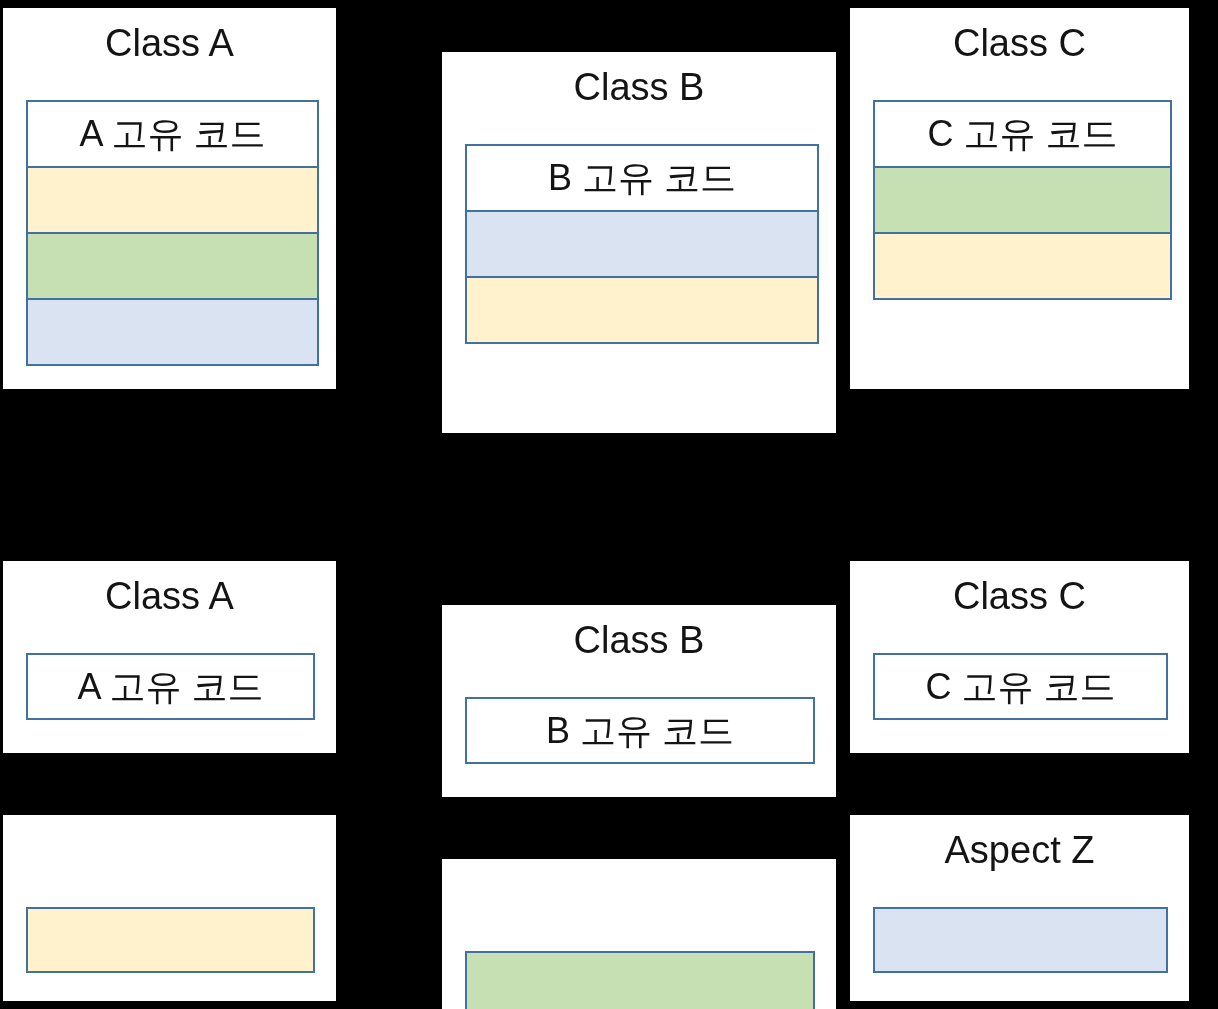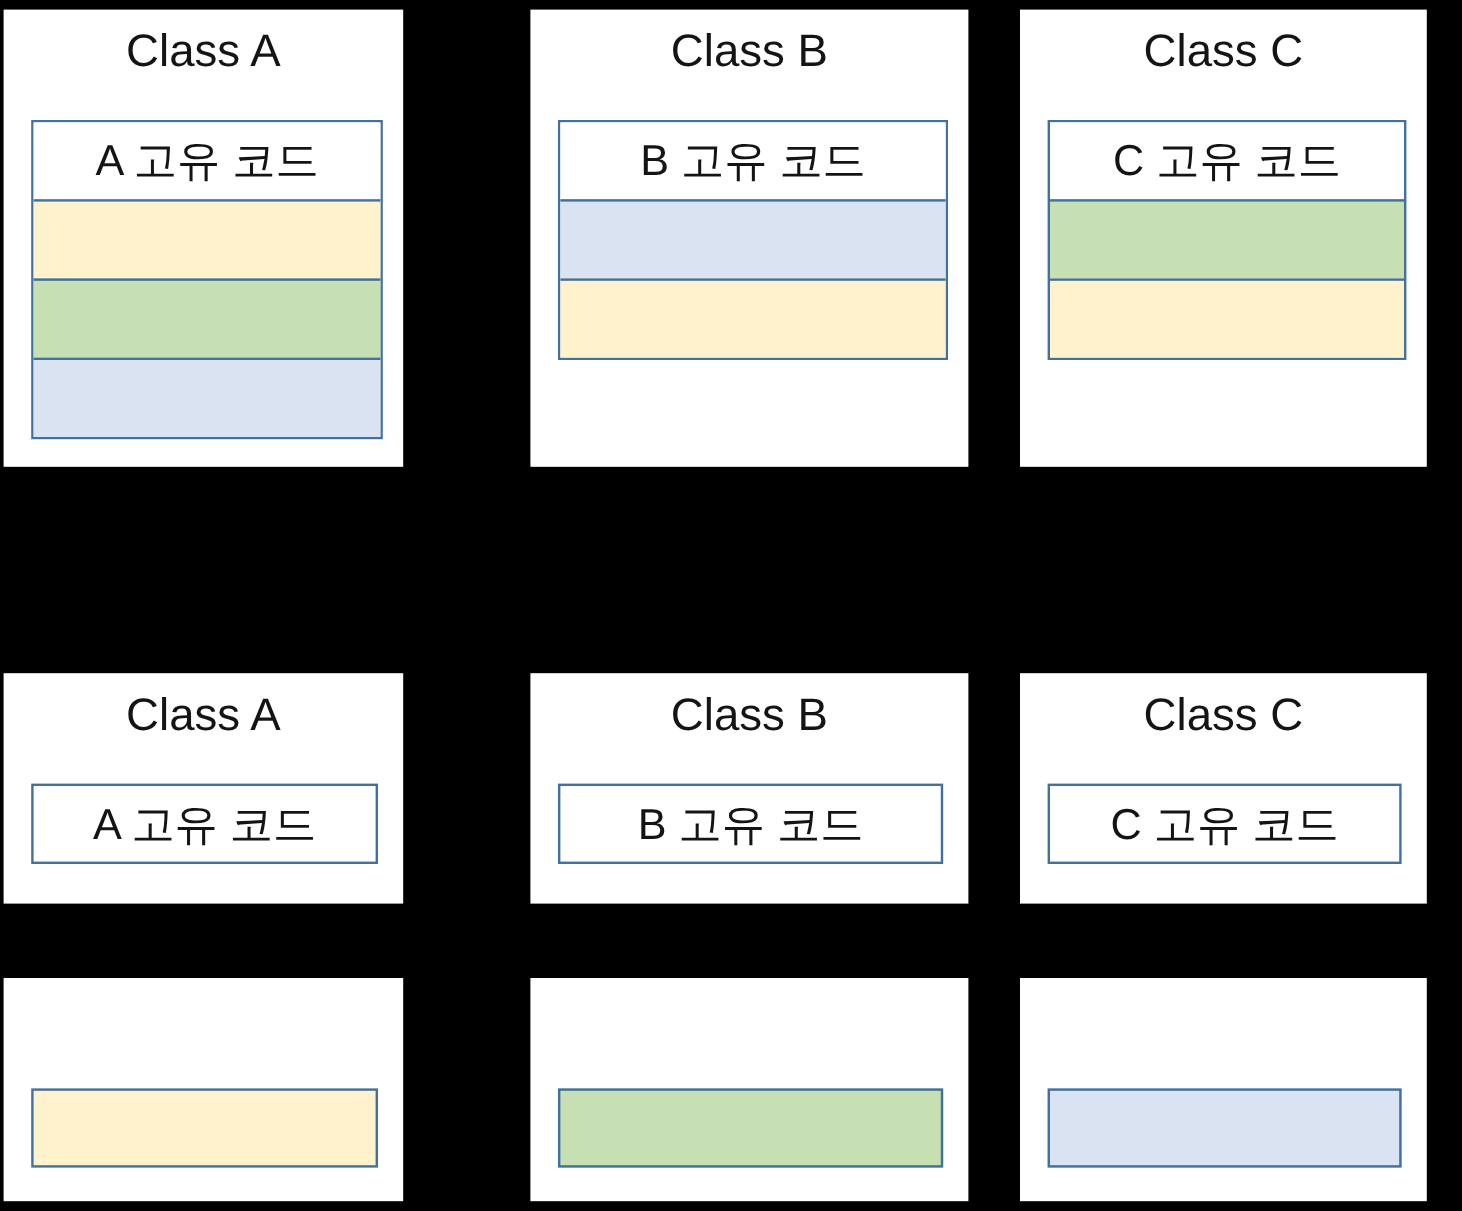--- a/index.html
+++ b/index.html
@@ -14,21 +14,21 @@
     background: #000;
     font-family: "Liberation Sans", "DejaVu Sans", sans-serif;
     overflow: hidden;
   }
   .panel {
     position: absolute;
     background: #ffffff;
   }
   
   .col-0 { left: 3px;   width: 333px; }
-  .col-1 { left: 442px; width: 365px; }
+  .col-1 { left: 442px; width: 394px; margin-top: 44px; }
   .col-2 { left: 850px; width: 339px; }
   
   .row-top    { top: 8px;   height: 381px; }
   .row-middle { top: 561px; height: 192px; }
   .row-bottom { top: 815px; height: 186px; }
 
   .panel-title {
     margin-top: 12px;
     text-align: center;
     font-size: 38px;
@@ -136,16 +136,17 @@
 
   <div class="panel col-0 row-bottom">
     <div class="color-box" style="background: rgb(255, 242, 204);"></div>
   </div>
 
   <div class="panel col-1 row-bottom">
     <div class="color-box" style="background: rgb(198, 224, 180);"></div>
   </div>
 
   <div class="panel col-2 row-bottom">
+    <div class="panel-title">Aspect Z</div>
     <div class="color-box" style="background: rgb(218, 227, 242);"></div>
   </div>
 
 </div>
 
 </body></html>

